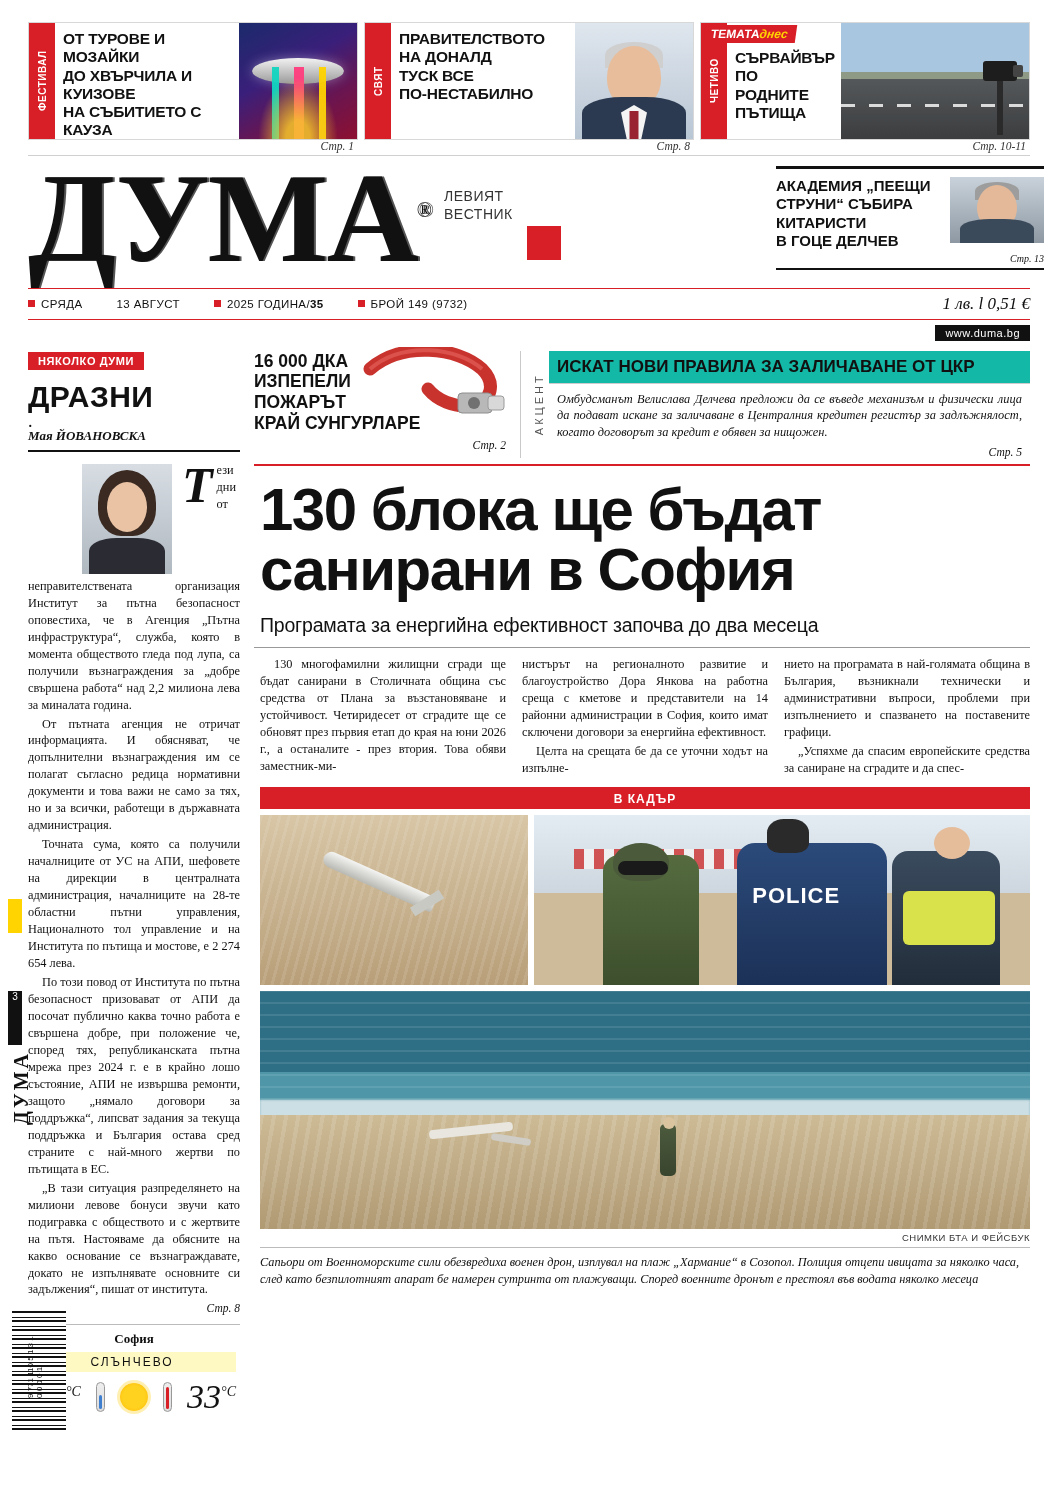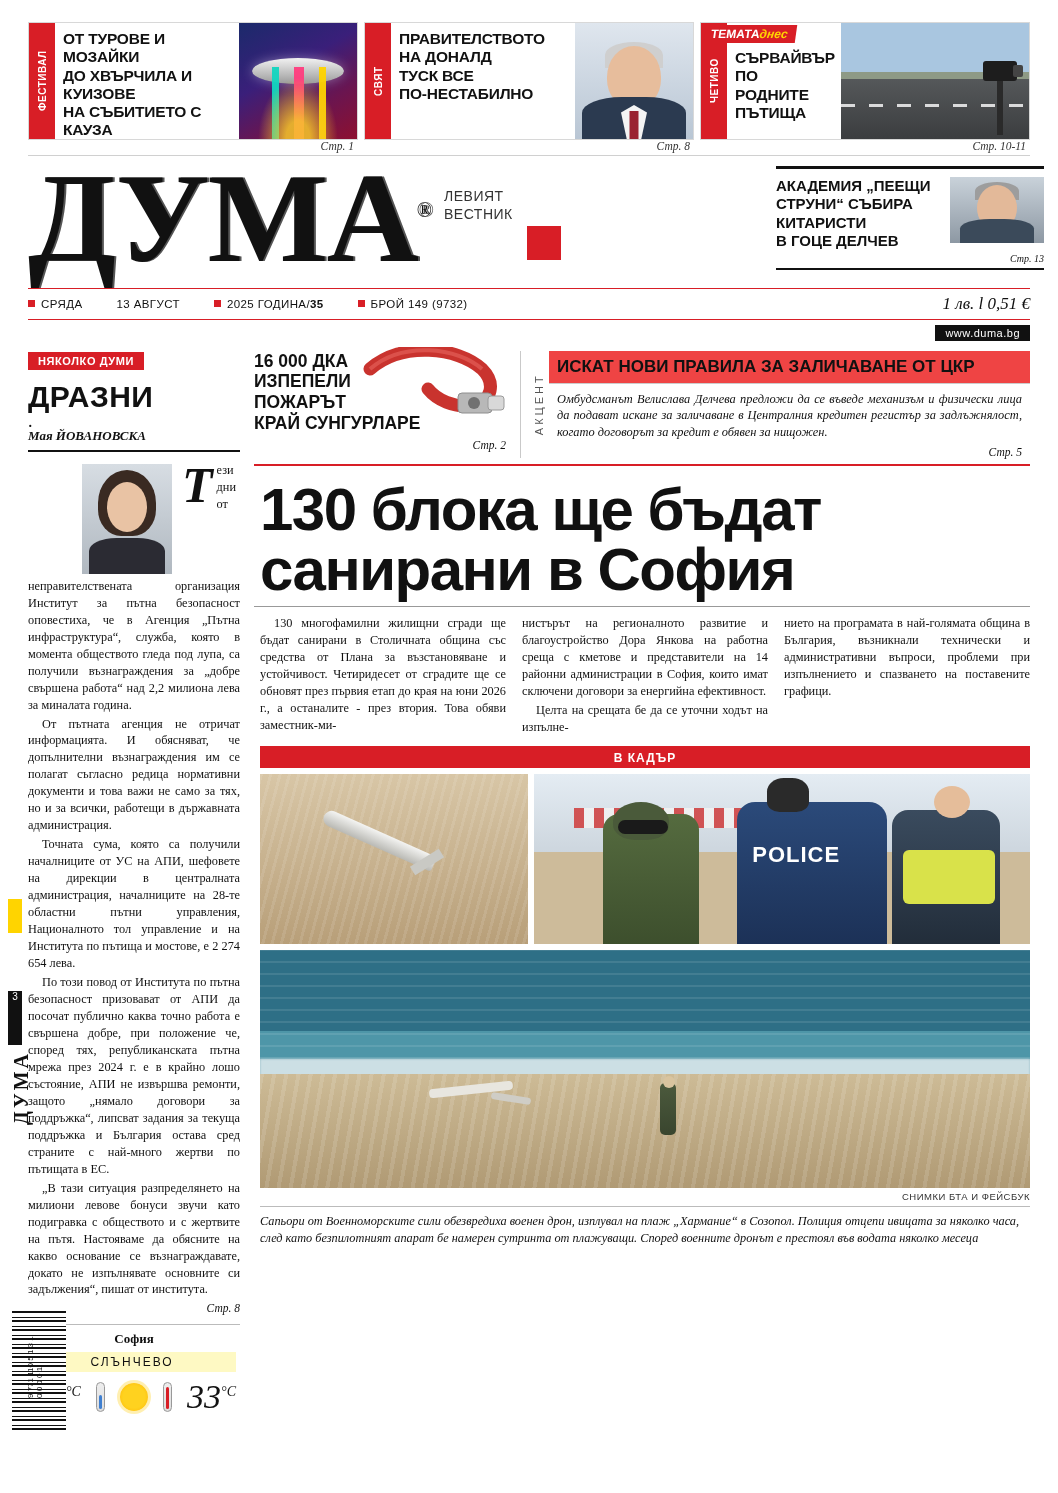--- a/index.html
+++ b/index.html
@@ -377,21 +377,21 @@
   .box-fire .pg { text-align: right; font-style: italic; font-size: 11.5px; margin-top: 6px; }
 
   .box-accent { flex: 1; display: flex; border-left: 1px solid #c9c9c9; padding-left: 8px; }
   .accent-label {
     writing-mode: vertical-rl; transform: rotate(180deg);
     font-family: "Liberation Sans", sans-serif; font-size: 11px; letter-spacing: 3px;
     color: #555; padding: 2px 4px; text-align: center;
   }
   .accent-main { flex: 1; }
   .accent-title {
-    background: #ef4444;
+    background: #14b8a6;
     font-family: "Liberation Sans", sans-serif; font-weight: bold;
     font-size: 17px; padding: 6px 8px; text-transform: uppercase;
     border-bottom: 1px solid #ccc;
   }
   .accent-body {
     font-style: italic; font-size: 12.4px; line-height: 1.35;
     padding: 7px 8px 0 8px; text-align: justify;
   }
   .accent-pg { text-align: right; font-style: italic; font-size: 11.5px; padding-right: 8px; margin-top: 5px; }
 
@@ -735,32 +735,34 @@
         </div>
       </div>
     </div>
 
     <div class="rule-red"></div>
 
     <h1 class="headline">
       <div>130 блока ще бъдат</div>
       <div>санирани в София</div>
     </h1>
+    <div class="subhead">Програмата за енергийна ефективност започва до два месеца</div>
     <div class="hl-rule"></div>
 
     <div class="story-cols">
       <div class="c">
         <p>130 многофамилни жилищни сгради ще бъдат санирани в Столичната община със средства от Плана за възстановяване и устойчивост. Четиридесет от сградите ще се обновят през първия етап до края на юни 2026 г., а останалите - през втория. Това обяви заместник-ми-</p>
       </div>
       <div class="c">
         <p class="noind">нистърът на регионалното развитие и благоустройство Дора Янкова на работна среща с кметове и представители на 14 районни администрации в София, които имат сключени договори за енергийна ефективност.</p>
         <p>Целта на срещата бе да се уточни ходът на изпълне-</p>
       </div>
       <div class="c">
         <p class="noind">нието на програмата в най-голямата община в България, възникнали технически и административни въпроси, проблеми при изпълнението и спазването на поставените графици.</p>
+        <p>„Успяхме да спасим европейските средства за саниране на сградите и да спес-</p>
       </div>
     </div>
 
     <div class="photoblock">
       <div class="vkadar">В КАДЪР</div>
 
       <div class="photos-top">
         <div class="ph ph-drone">
           <div class="sand"></div>
           <div class="drone"></div>

